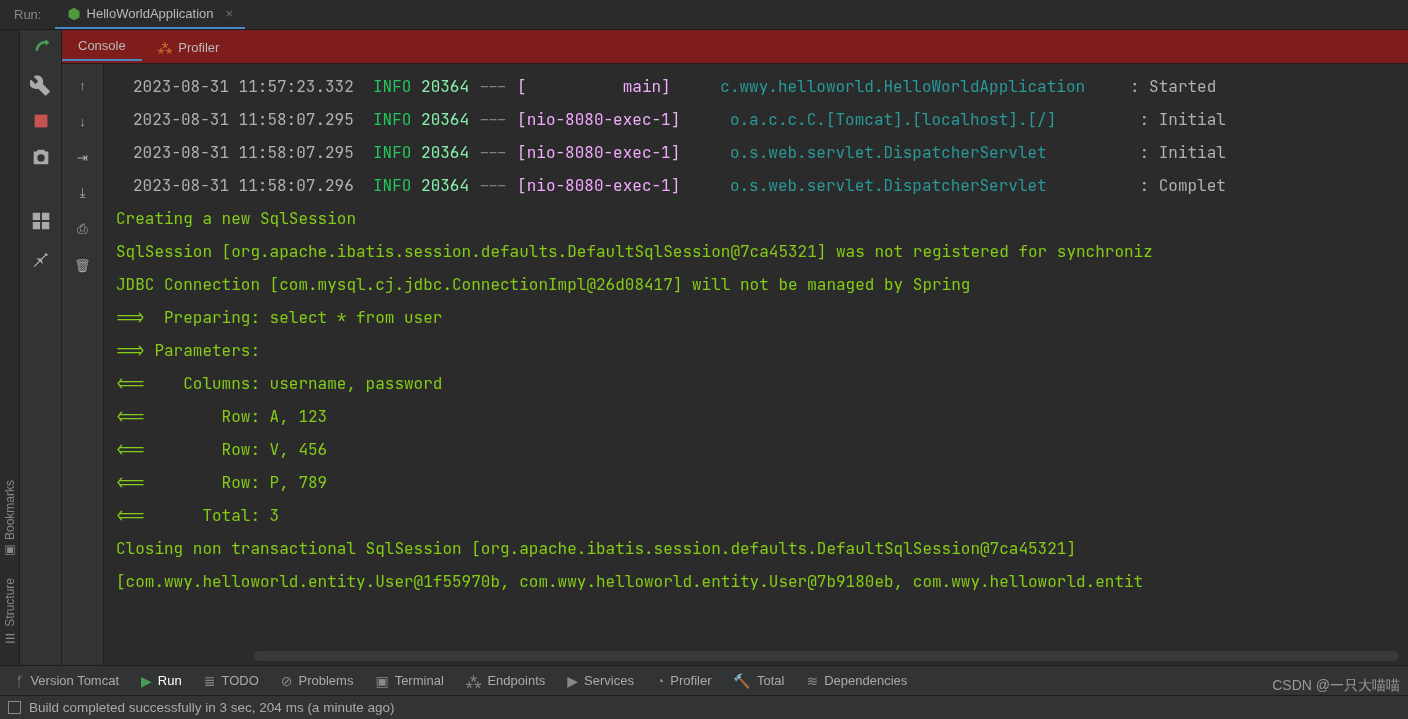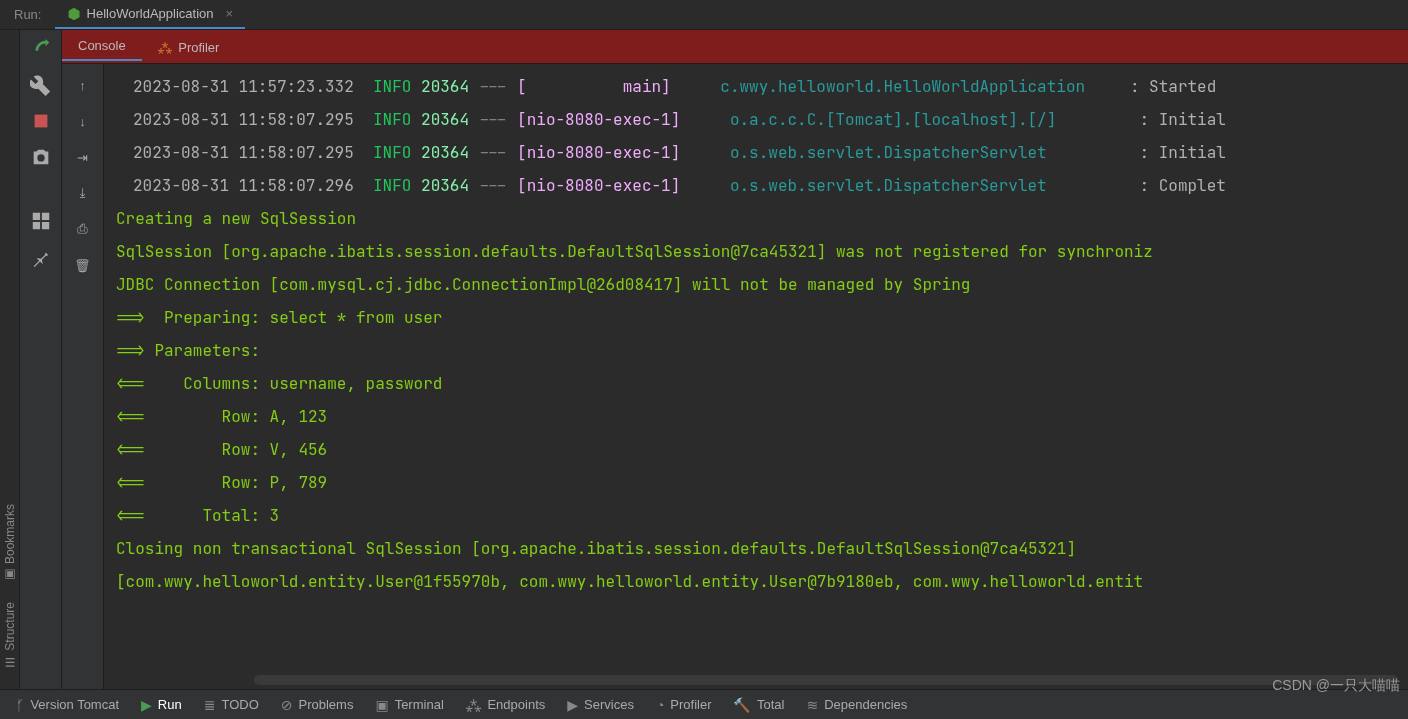--- a/index.html
+++ b/index.html
@@ -220,13 +220,17 @@
     <div class="bt">
         <span class="ico">🔨</span>
         <span>Total</span>
       </div>
     <div class="bt">
         <span class="ico">≋</span>
         <span>Dependencies</span>
       </div>
     <span class="watermark">CSDN @一只大喵喵</span>
   </div>
+  <div class="status-bar">
+    <span class="chk"></span>
+    <span>Build completed successfully in 3 sec, 204 ms (a minute ago)</span>
+  </div>
 </div>
 
 </body></html>

